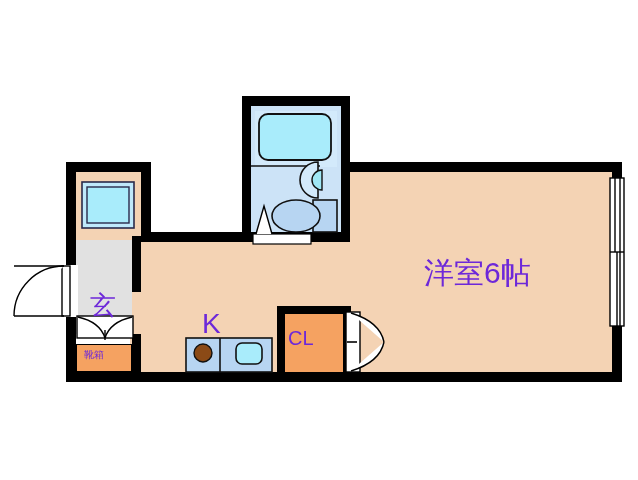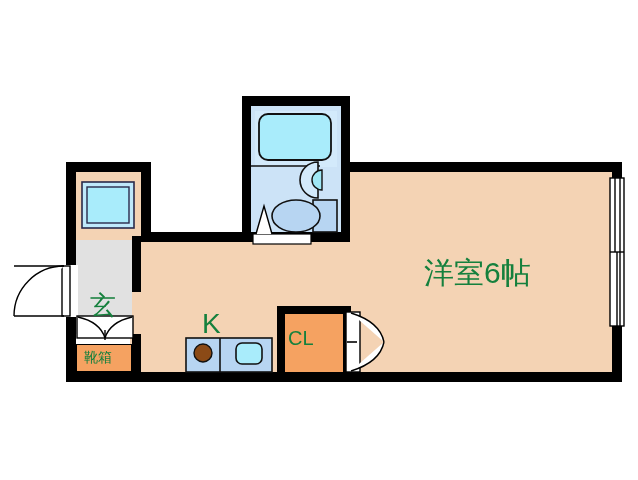--- a/index.html
+++ b/index.html
@@ -10,21 +10,21 @@
   }
   #plan{
     position:relative;
     width:638px;height:480px;
     background:#ffffff;
   }
   .wall{position:absolute;background:#000000;}
   .room{position:absolute;}
   .label{
     position:absolute;
-    color:#15803d;
+    color:#6d28d9;
     font-weight:400;
     white-space:nowrap;
     line-height:1;
   }
   svg.ov{position:absolute;left:0;top:0;width:638px;height:480px;overflow:visible;}
 </style>
 </head>
 <body>
 
 <div id="plan">
@@ -117,15 +117,15 @@
   </svg>
 
   <div class="label" style="left:424px;top:258px;font-size:30px;">洋室6帖</div>
 
   <div class="label" style="left:202px;top:310px;font-size:28px;">K</div>
 
   <div class="label" style="left:288px;top:328px;font-size:20px;">CL</div>
 
   <div class="label" style="left:90px;top:292px;font-size:26px;">玄</div>
 
-  <div class="label" style="left:84px;top:350px;font-size:14px;">靴箱</div>
+  <div class="label" style="left:84px;top:350px;font-size:10px;">靴箱</div>
 
 </div>
 
 </body></html>

